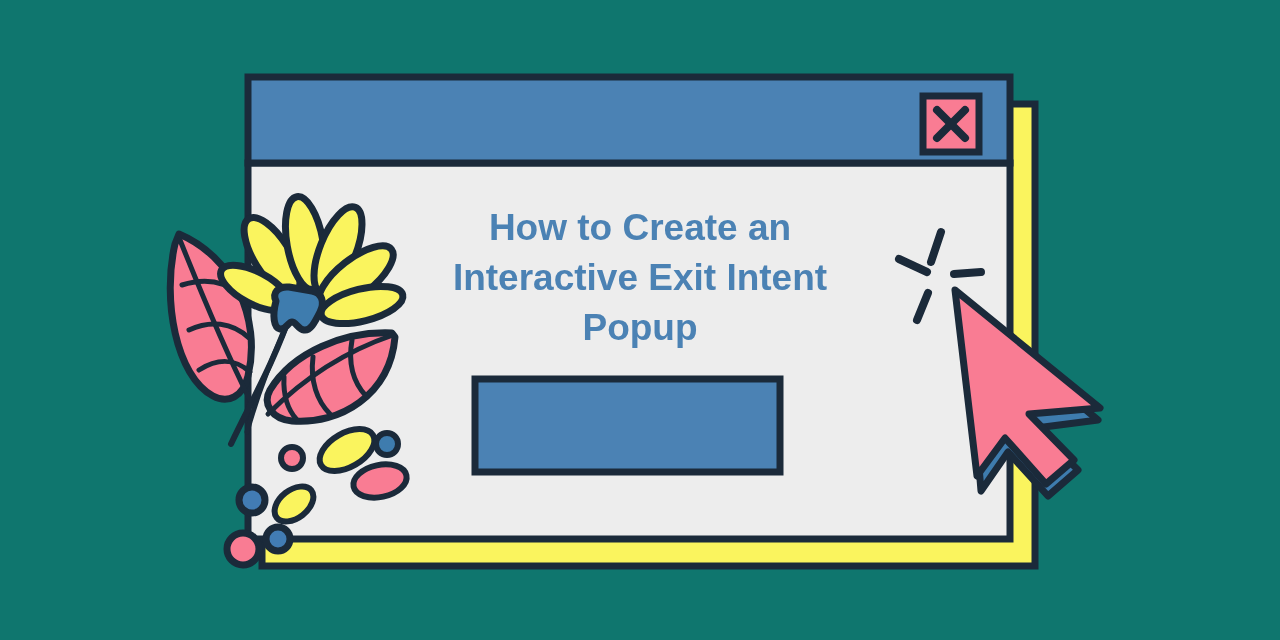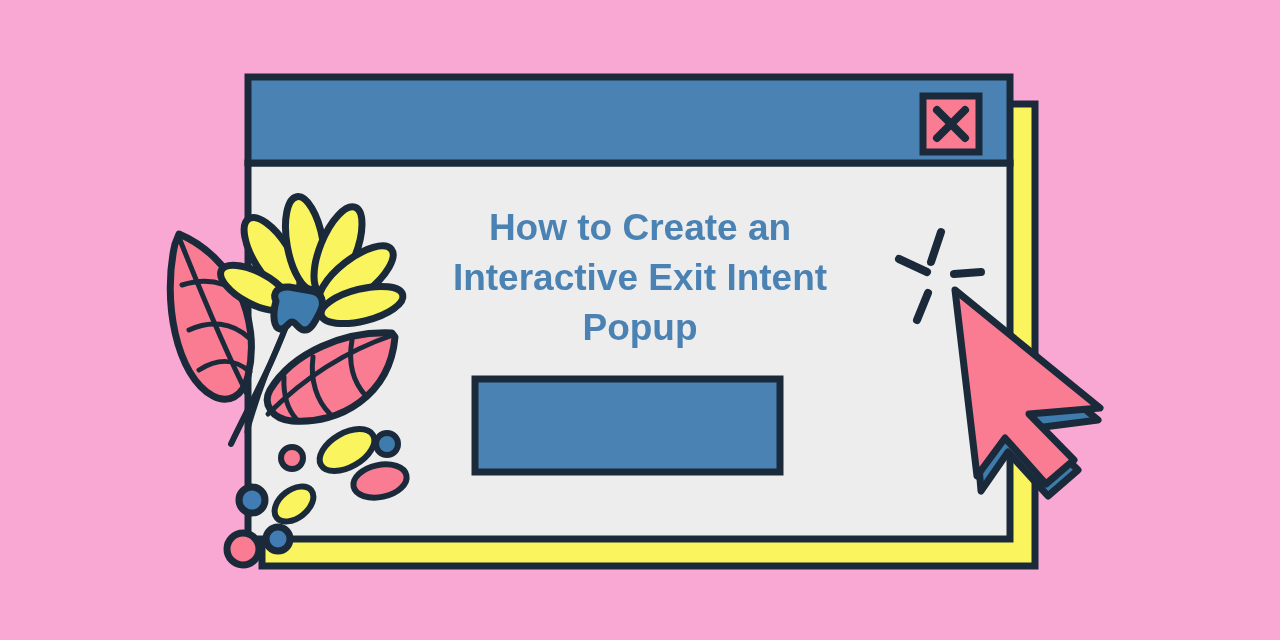--- a/index.html
+++ b/index.html
@@ -9,21 +9,21 @@
   body {
     width: 1280px;
     height: 640px;
     overflow: hidden;
     font-family: "Liberation Sans", sans-serif;
   }
   #stage {
     position: relative;
     width: 1280px;
     height: 640px;
-    background: #f9a8d4;
+    background: #0f766e;
   }
   #art {
     position: absolute;
     top: 0;
     left: 0;
     width: 1280px;
     height: 640px;
     display: block;
   }
   .title-text {

